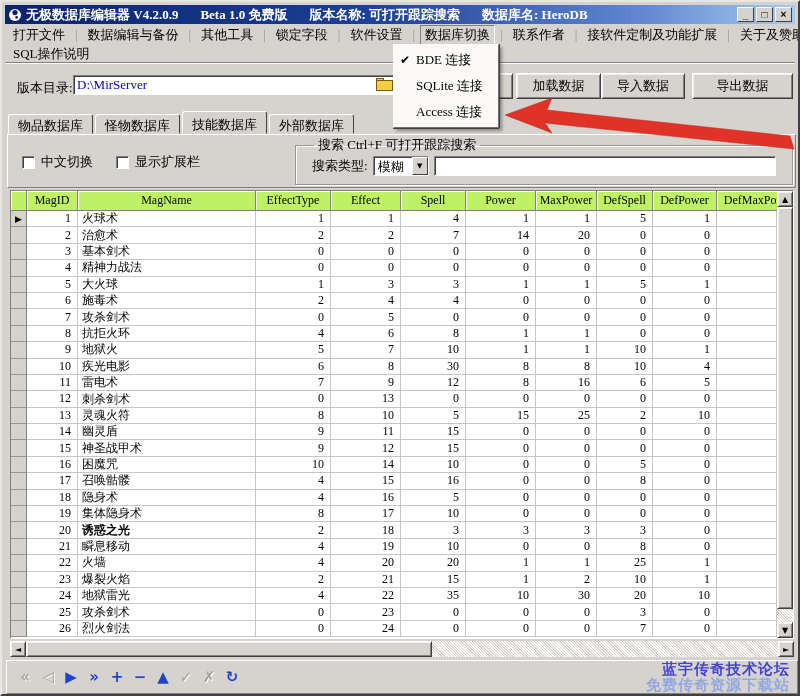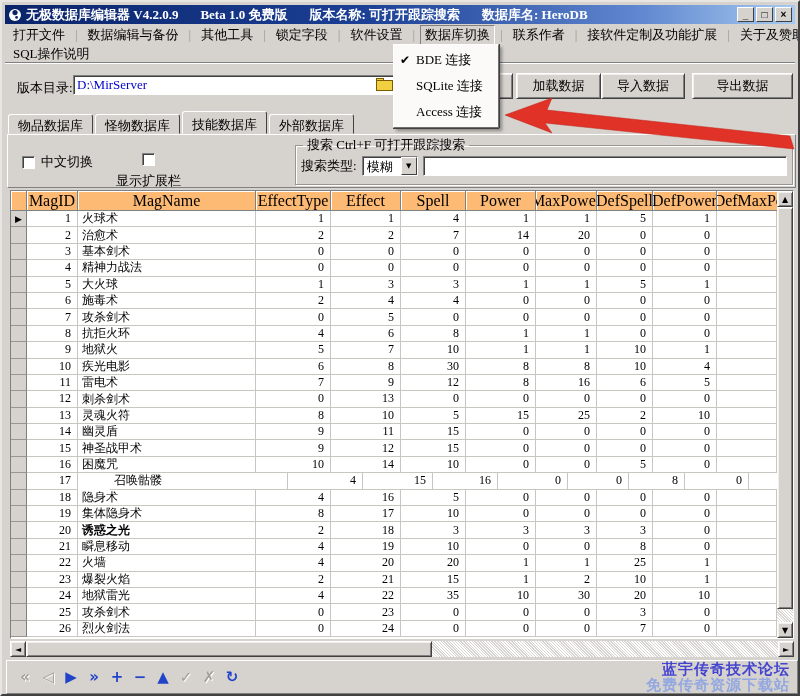--- a/index.html
+++ b/index.html
@@ -53,46 +53,46 @@
   .tabs { position:absolute; left:6px; top:109px; height:23px; display:flex; align-items:flex-end; }
   .tab { height:20px; padding:2px 9px 0 9px; margin-right:2px; background:#d6d3ce; white-space:nowrap;
          border:1px solid; border-color:#fff #404040 transparent #fff;
          border-top-left-radius:3px; border-top-right-radius:3px; cursor:pointer; }
   .tab.active { height:23px; padding-top:4px; position:relative; z-index:3; }
 
   
   .filterpanel { position:absolute; left:5px; top:132px; width:789px; height:54px; background:#d6d3ce;
                  border:1px solid; border-color:#fff #808080 #808080 #fff; }
   .cb { position:absolute; display:flex; align-items:center; gap:6px; }
-  .cb1 { left:14px; top:18px; } .cb2 { left:108px; top:18px;flex-direction:column; }
+  .cb1 { left:14px; top:18px; } .cb2 { left:108px; top:18px; }
   .cbbox { width:13px; height:13px; background:#fff; border:1px solid;
            border-color:#808080 #fff #fff #808080; box-shadow:inset 1px 1px 0 #404040; cursor:pointer; }
   .searchbox-group { position:absolute; left:287px; top:1px; width:498px; height:49px;
-                     border:1px solid #9a968f; box-shadow:1px 1px 0 #fff, inset 1px 1px 0 #fff; padding:0 5px; }
+                     border:1px solid #9a968f; box-shadow:1px 1px 0 #fff, inset 1px 1px 0 #fff; padding:0 16px; }
   .searchbox-group legend { padding:0 4px; margin-left:2px; white-space:nowrap; }
   .search-row { display:flex; align-items:center; gap:5px; margin-top:2px; }
   .combo { width:56px; height:20px; background:#fff; display:flex; flex:none;
            border:1px solid; border-color:#808080 #fff #fff #808080; box-shadow:inset 1px 1px 0 #404040; }
   .combo-text { flex:1; padding:1px 0 0 4px; overflow:hidden; }
   .combo-btn { width:16px; background:#d6d3ce; border:1px solid; border-color:#fff #404040 #404040 #fff;
                display:flex; align-items:center; justify-content:center;
                font:7px "DejaVu Sans",sans-serif; cursor:pointer; }
   .searchinput { flex:1; height:20px; background:#fff; border:1px solid;
                  border-color:#808080 #fff #fff #808080; box-shadow:inset 1px 1px 0 #404040;
                  font:13px "Liberation Serif","DejaVu Serif",serif; padding:0 3px; outline:none; }
 
   
   .tablewrap { position:absolute; left:8px; top:188px; width:784px; height:449px; background:#fff;
                border:1px solid; border-color:#808080 #fff #fff #808080; display:flex; }
   .gridarea { width:766px; display:flex; flex-direction:column; overflow:hidden; }
   .ghead { display:flex; height:20px; flex:none; }
-  .hcell { flex:none; background:#fdba74; overflow:hidden; white-space:nowrap; cursor:pointer;
+  .hcell { flex:none; background:#bef264; overflow:hidden; white-space:nowrap; cursor:pointer;
            border-right:1px solid #808080; border-bottom:1px solid #808080;
            box-shadow:inset 1px 1px 0 #fff;
-           display:flex; align-items:center; justify-content:center; font-size:16px; }
+           display:flex; align-items:center; justify-content:center; font-size:12px; }
   .grow { display:flex; height:16.4px; flex:none; }
   .cell { flex:none; background:#fff; font-size:12px; overflow:hidden; white-space:nowrap;
           border-right:1px solid #c9c6c1; border-bottom:1px solid #c9c6c1;
           display:flex; align-items:center; }
   .cell.selcol { background:#d6d3ce; border-right:1px solid #808080; border-bottom:1px solid #9a968f;
                  justify-content:center; font-size:9px; }
   .cell.num { justify-content:flex-end; padding-right:6px; }
   .cell.name { padding-left:4px; }
 
   
@@ -445,21 +445,21 @@
             <div class="cell num" style="width: 65px;">10</div>
             <div class="cell num" style="width: 70px;">0</div>
             <div class="cell num" style="width: 61px;">0</div>
             <div class="cell num" style="width: 56px;">5</div>
             <div class="cell num" style="width: 64px;">0</div>
             <div class="cell num" style="width: 60px;"></div>
           </div>
           <div class="grow">
             <div class="cell selcol" style="width: 16px;"></div>
             <div class="cell num" style="width: 51px;">17</div>
-            <div class="cell name" style="width: 178px; margin-left: 32px;">召唤骷髅</div>
+            <div class="cell name" style="width: 178px;">召唤骷髅</div>
             <div class="cell num" style="width: 75px;">4</div>
             <div class="cell num" style="width: 70px;">15</div>
             <div class="cell num" style="width: 65px;">16</div>
             <div class="cell num" style="width: 70px;">0</div>
             <div class="cell num" style="width: 61px;">0</div>
             <div class="cell num" style="width: 56px;">8</div>
             <div class="cell num" style="width: 64px;">0</div>
             <div class="cell num" style="width: 60px;"></div>
           </div>
           <div class="grow">

